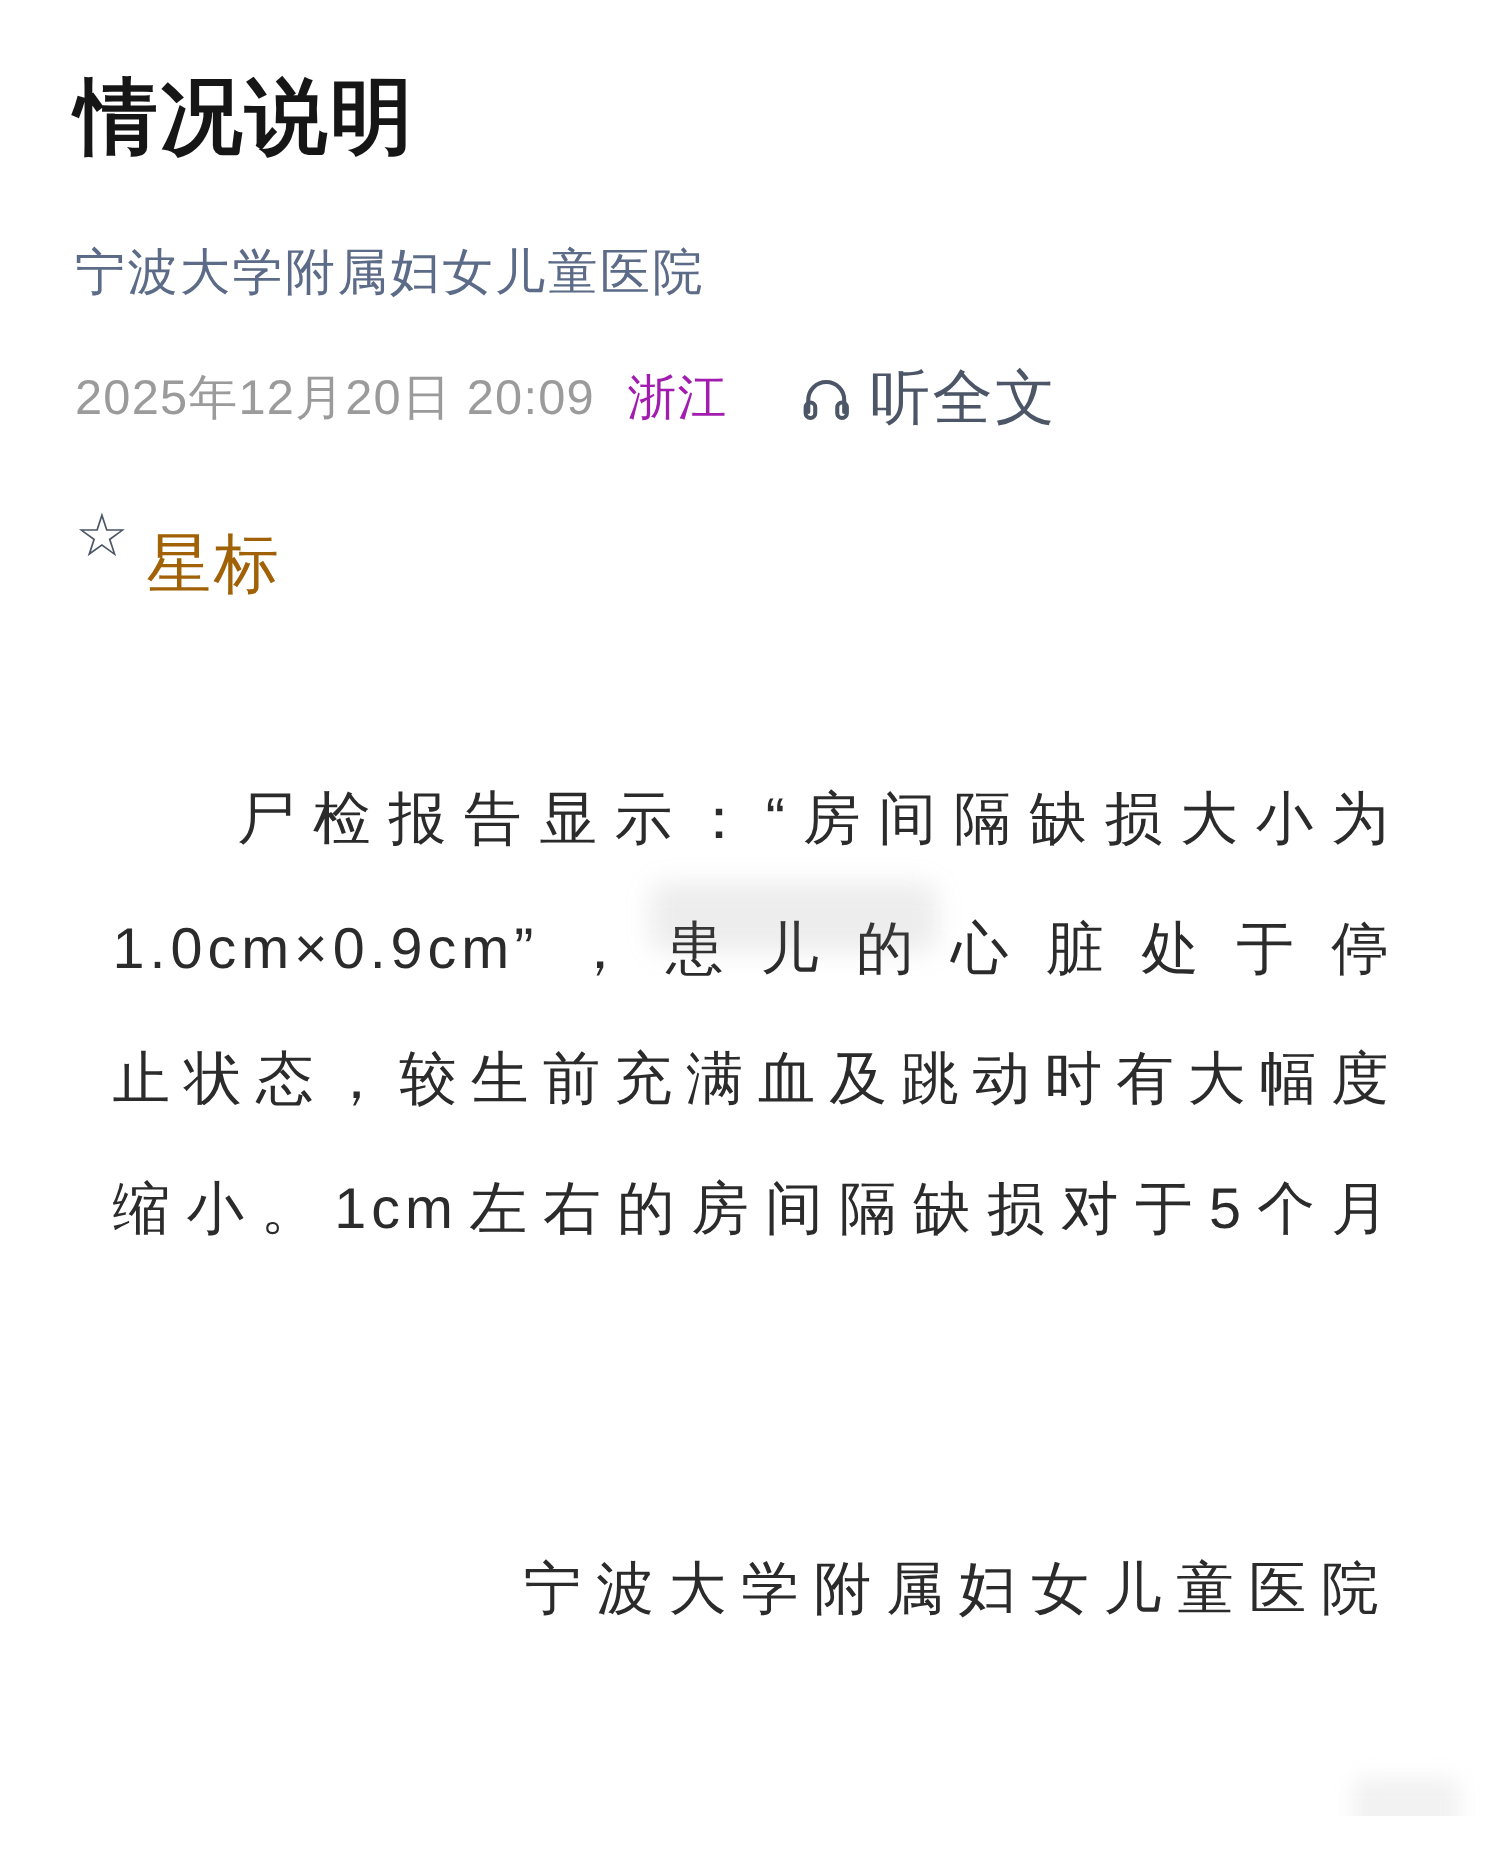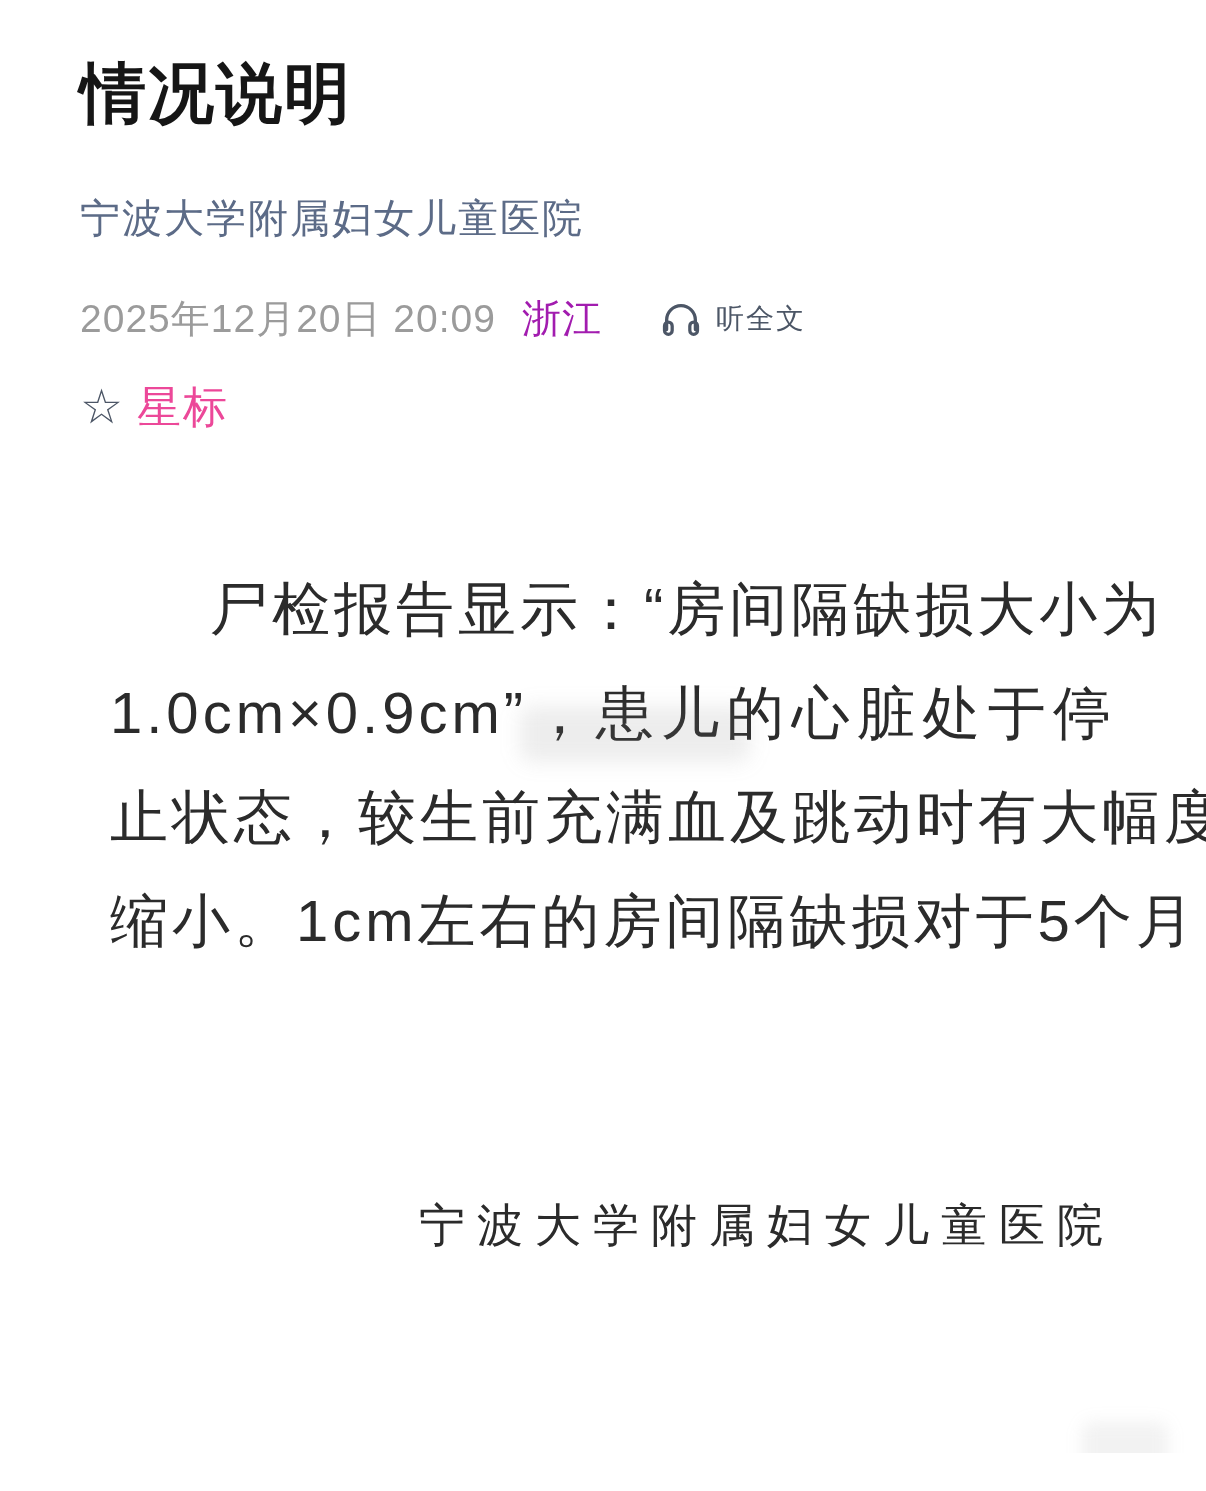--- a/index.html
+++ b/index.html
@@ -9,21 +9,21 @@
   }
   .page {
     position: relative;
     width: 1206px;
     height: 1453px;
     margin: 0 auto;
     background: #ffffff;
     overflow: hidden;
     font-family: "Liberation Sans", "DejaVu Sans", sans-serif;
     box-sizing: border-box;
-    padding: 48px 91px 0 80px;
+    padding: 48px 91px 0 60px;
   }
 
   
   .title {
     margin: 0;
     font-size: 66px;
     line-height: 90px;
     font-weight: 700;
     color: #161616;
     letter-spacing: 2px;
@@ -62,49 +62,50 @@
     cursor: pointer;
     color: #4c5666;
   }
   .listen-btn svg {
     display: block;
     width: 46px;
     height: 46px;
   }
   .listen-label {
     margin-left: 12px;
-    font-size: 28px;
+    font-size: 48px;
     color: #4c5666;
     letter-spacing: 2px;
   }
   .star-row {
     margin-top: 40px;
     display: flex;
     align-items: center;
     cursor: pointer;
   }
   .star-glyph {
     font-size: 48px;
     line-height: 48px;
     color: #4c5666;
   }
   .star-label {
     margin-left: 14px;
-    font-size: 44px;
-    line-height: 48px;
-    color: #ec4899;
-    letter-spacing: 2px;
+    font-size: 52px;
+    line-height: 48px;
+    color: #a16207;
+    letter-spacing: 2px;
+    margin-top: 45px;
   }
 
   
   .body-block {
     margin-top: 126px;
     margin-left: 30px; 
     color: #2b2b2b;
-    font-size: 58px;
+    font-size: 46px;
     font-weight: 500;
   }
   .body-line {
     line-height: 104px;
     letter-spacing: 4px;
     text-align: justify;
     text-align-last: justify;
     white-space: nowrap;
   }
   .body-line.indent {

